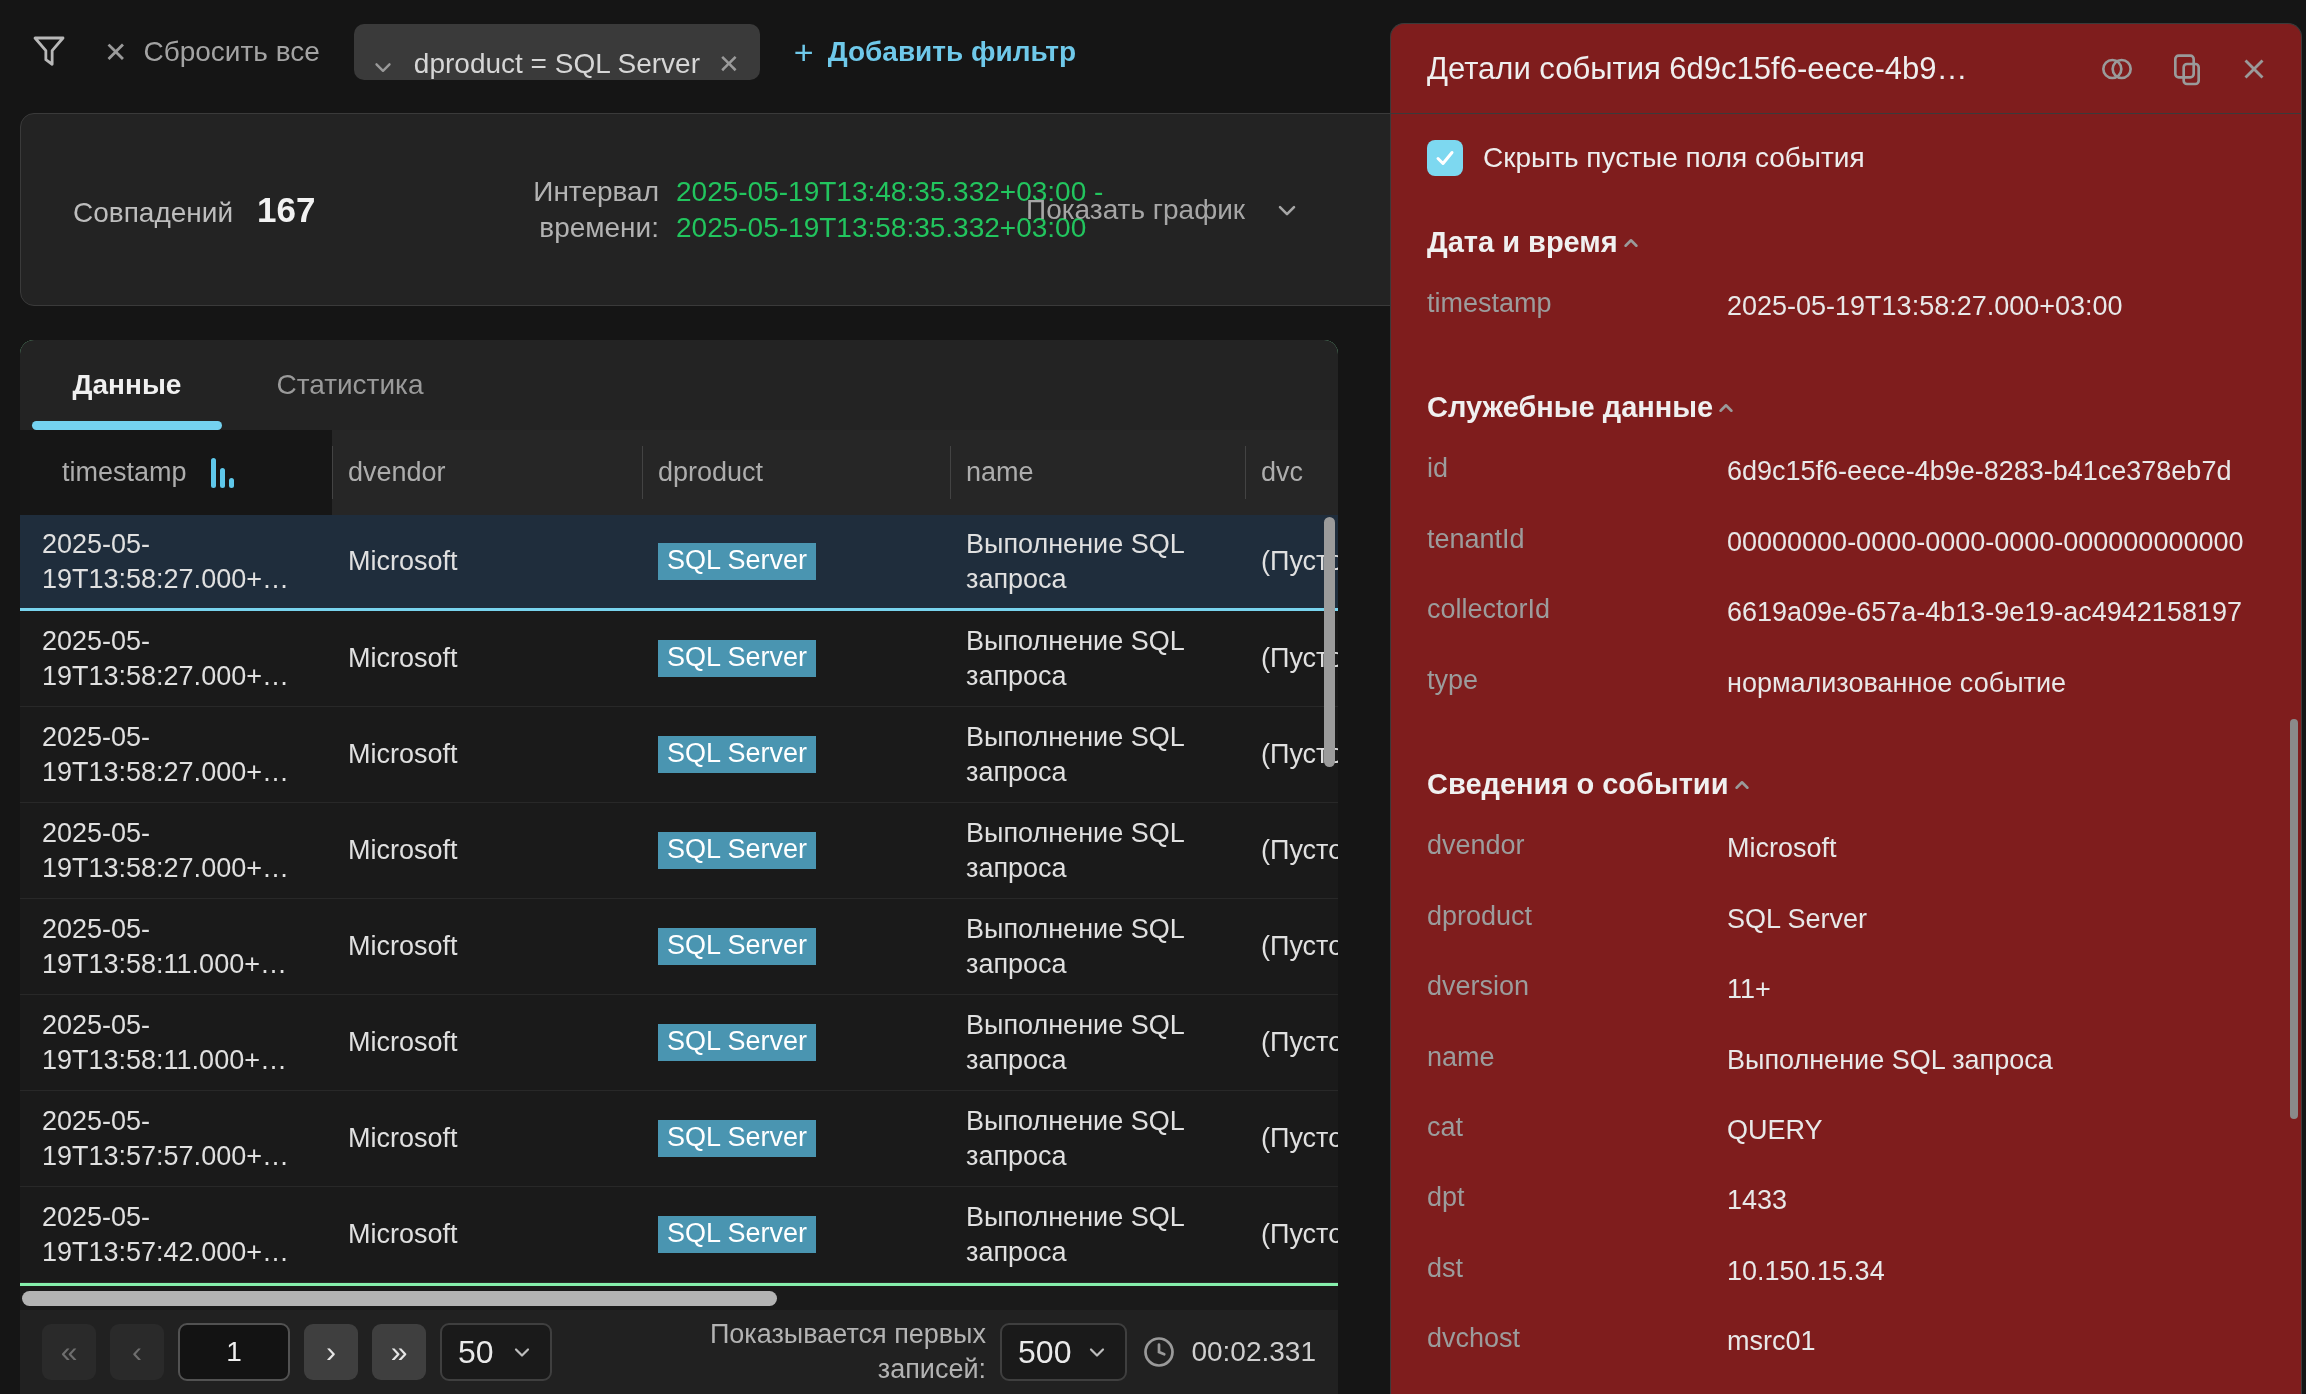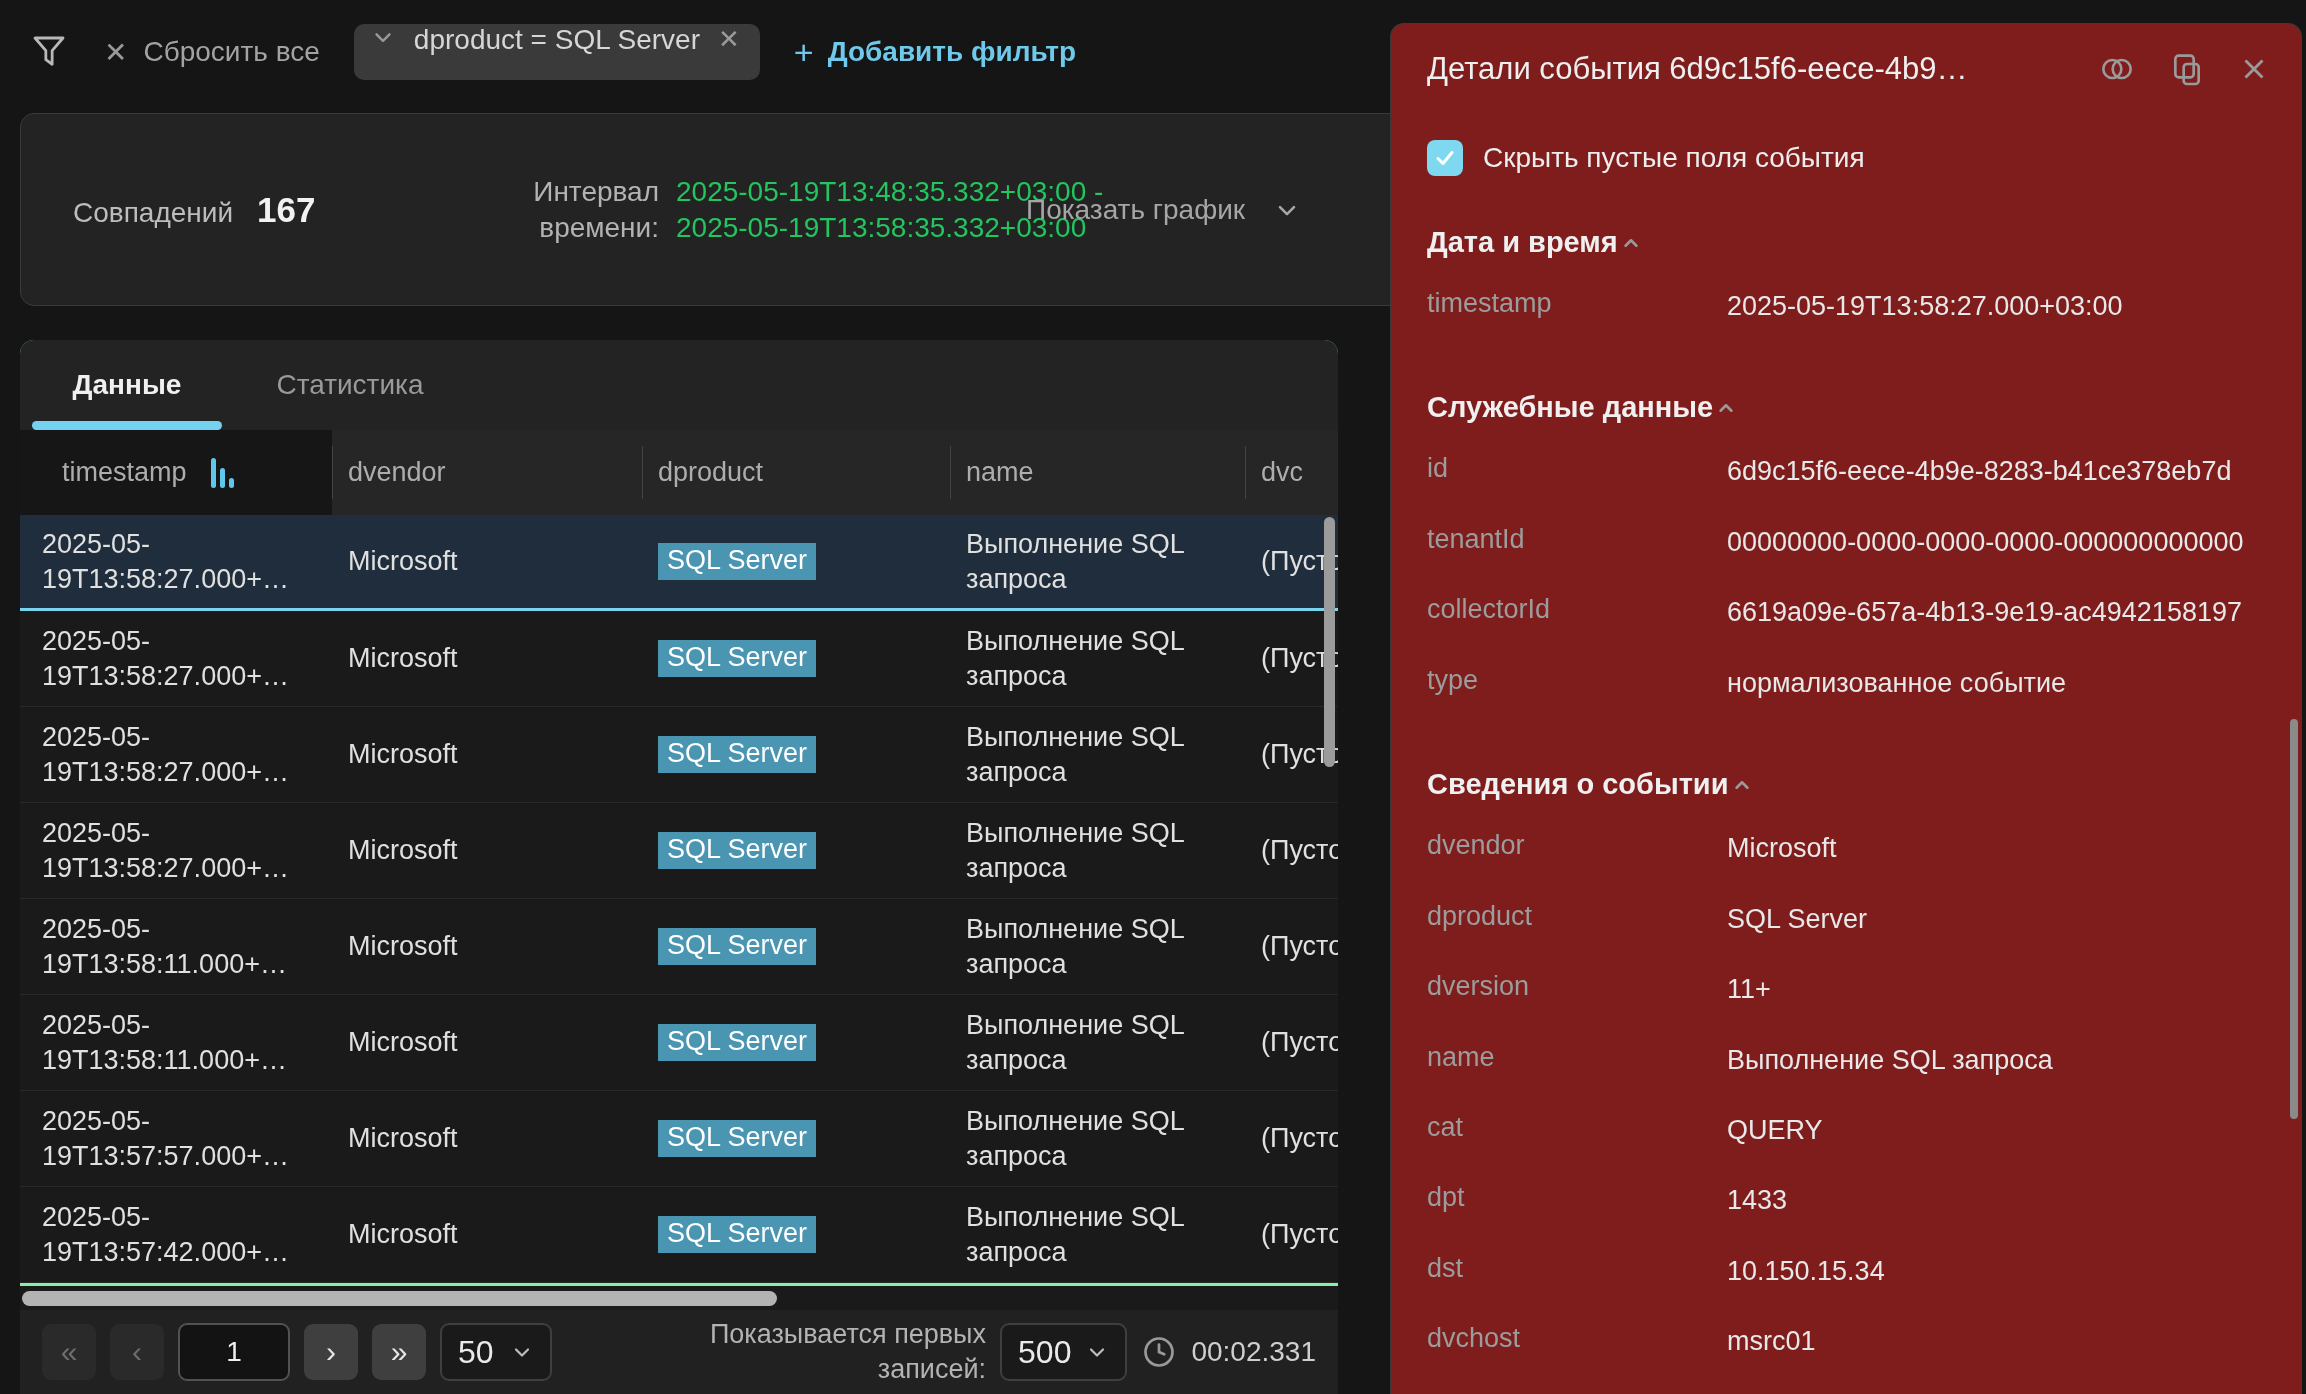--- a/index.html
+++ b/index.html
@@ -5,21 +5,21 @@
   * { margin:0; padding:0; box-sizing:border-box; }
   html,body { background:#0f0f0f; }
   body { font-family:"Liberation Sans","DejaVu Sans",sans-serif; color:#e3e3e3; }
   .screen { position:relative; width:2306px; height:1394px; background:#151515; overflow:hidden; }
 
   
   .filter-bar { position:absolute; left:28px; top:22px; height:60px; display:flex; align-items:center; gap:34px; }
   .funnel-btn { display:flex; align-items:center; }
   .reset-all { display:flex; align-items:center; gap:16px; color:#a3a3a3; font-size:28px; cursor:default; }
   .reset-all .x-glyph { font-size:28px; color:#9a9a9a; }
-  .filter-chip { display:flex; align-items:flex-start; gap:18px; background:#3a3a3a; border-radius:10px; height:56px; padding:0 20px 0 16px; font-size:28px; color:#d6d6d6; }
+  .filter-chip { display:flex; align-items:flex-end; gap:18px; background:#3a3a3a; border-radius:10px; height:56px; padding:0 20px 0 16px; font-size:28px; color:#d6d6d6; }
   .filter-chip .x-glyph { color:#9a9a9a; font-size:26px; }
   .add-filter { display:flex; align-items:center; gap:14px; color:#6fc9ea; font-size:28px; font-weight:700; }
   .add-filter .plus { font-size:34px; font-weight:400; }
 
   
   .summary-card { position:absolute; left:20px; top:113px; width:1516px; height:193px; background:#232323; border:1px solid #3a3a3a; border-radius:14px; }
   .matches { position:absolute; left:52px; top:50%; transform:translateY(-50%); display:flex; align-items:baseline; gap:24px; }
   .matches-label { color:#bdbdbd; font-size:28px; }
   .matches-count { color:#f2f2f2; font-size:35px; font-weight:700; }
   .interval-label { position:absolute; left:470px; width:168px; top:50%; transform:translateY(-50%); text-align:right; color:#b3b3b3; font-size:28px; line-height:1.3; }

